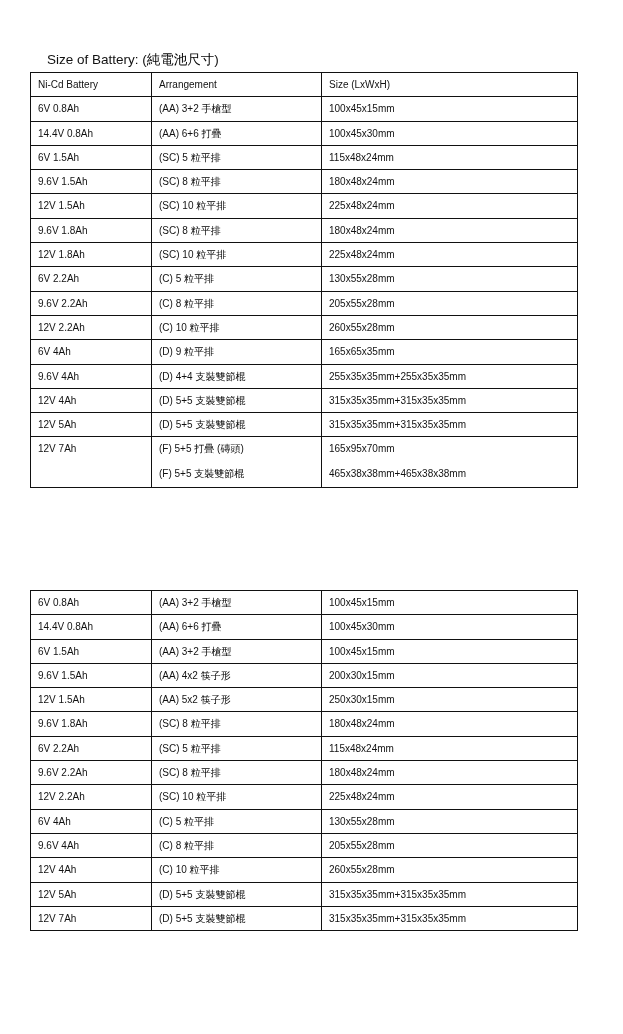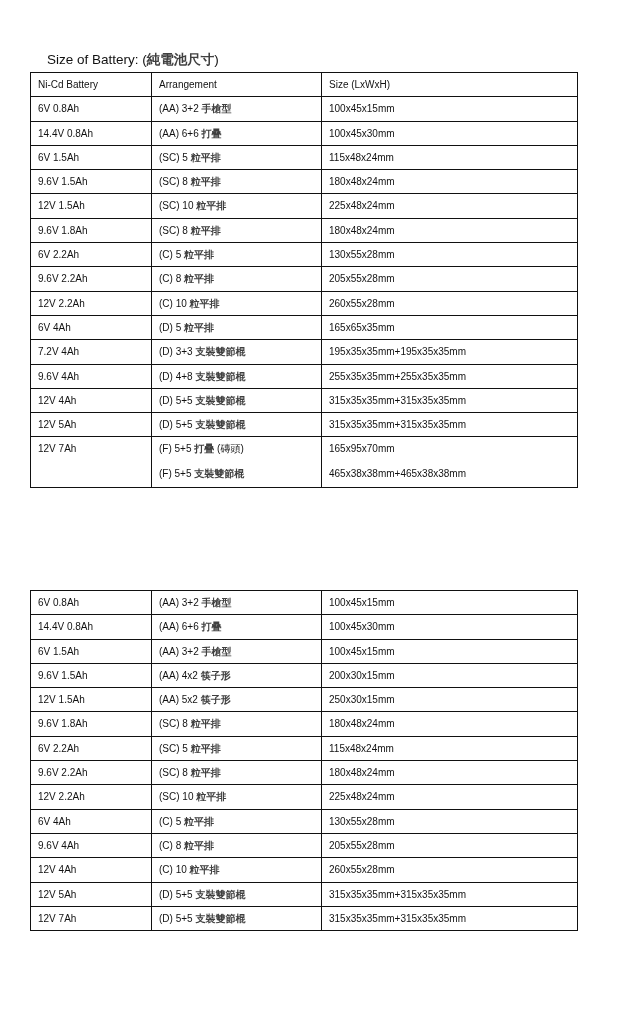--- a/index.html
+++ b/index.html
@@ -19,22 +19,21 @@
       position: absolute;
       left: 47px;
       top: 50px;
       font-size: 13.5px;
       line-height: 18px;
       color: #111111;
       white-space: nowrap;
     }
     .cjk {
       font-family: "DejaVu Serif", "Liberation Serif", serif;
-      color: #404040;
-      font-weight: bold;
+      color: #000000;
     }
     table.spec-table {
       position: absolute;
       left: 30px;
       width: 547px;
       border-collapse: collapse;
       table-layout: fixed;
       font-size: 10px;
     }
     table.spec-table td {
@@ -101,47 +100,47 @@
         <td class=""><span class="">12V 1.5Ah</span></td>
         <td class=""><span class=""><span>(SC) 10 </span><span class="cjk">粒平排</span></span></td>
         <td class=""><span class="">225x48x24mm</span></td>
       </tr>
       <tr>
         <td class=""><span class="">9.6V 1.8Ah</span></td>
         <td class=""><span class=""><span>(SC) 8 </span><span class="cjk">粒平排</span></span></td>
         <td class=""><span class="">180x48x24mm</span></td>
       </tr>
       <tr>
+        <td class=""><span class="">12V 1.8Ah</span></td>
+        <td class=""><span class=""><span>(SC) 10 </span><span class="cjk">粒平排</span></span></td>
+        <td class=""><span class="">225x48x24mm</span></td>
+      </tr>
+      <tr>
         <td class=""><span class="">6V 2.2Ah</span></td>
         <td class=""><span class=""><span>(C) 5 </span><span class="cjk">粒平排</span></span></td>
         <td class=""><span class="">130x55x28mm</span></td>
       </tr>
       <tr>
         <td class=""><span class="">9.6V 2.2Ah</span></td>
         <td class=""><span class=""><span>(C) 8 </span><span class="cjk">粒平排</span></span></td>
         <td class=""><span class="">205x55x28mm</span></td>
       </tr>
       <tr>
         <td class=""><span class="">12V 2.2Ah</span></td>
         <td class=""><span class=""><span>(C) 10 </span><span class="cjk">粒平排</span></span></td>
         <td class=""><span class="">260x55x28mm</span></td>
       </tr>
       <tr>
         <td class=""><span class="">6V 4Ah</span></td>
-        <td class=""><span class=""><span>(D) 5 </span><span class="cjk">粒平排</span></span></td>
+        <td class=""><span class=""><span>(D) 9 </span><span class="cjk">粒平排</span></span></td>
         <td class=""><span class="">165x65x35mm</span></td>
       </tr>
       <tr>
-        <td class=""><span class="">7.2V 4Ah</span></td>
-        <td class=""><span class=""><span>(D) 3+3 </span><span class="cjk">支裝雙節棍</span></span></td>
-        <td class=""><span class="">195x35x35mm+195x35x35mm</span></td>
-      </tr>
-      <tr>
         <td class=""><span class="">9.6V 4Ah</span></td>
-        <td class=""><span class=""><span>(D) 4+8 </span><span class="cjk">支裝雙節棍</span></span></td>
+        <td class=""><span class=""><span>(D) 4+4 </span><span class="cjk">支裝雙節棍</span></span></td>
         <td class=""><span class="">255x35x35mm+255x35x35mm</span></td>
       </tr>
       <tr>
         <td class=""><span class="">12V 4Ah</span></td>
         <td class=""><span class=""><span>(D) 5+5 </span><span class="cjk">支裝雙節棍</span></span></td>
         <td class=""><span class="">315x35x35mm+315x35x35mm</span></td>
       </tr>
       <tr>
         <td class=""><span class="">12V 5Ah</span></td>
         <td class=""><span class=""><span>(D) 5+5 </span><span class="cjk">支裝雙節棍</span></span></td>

